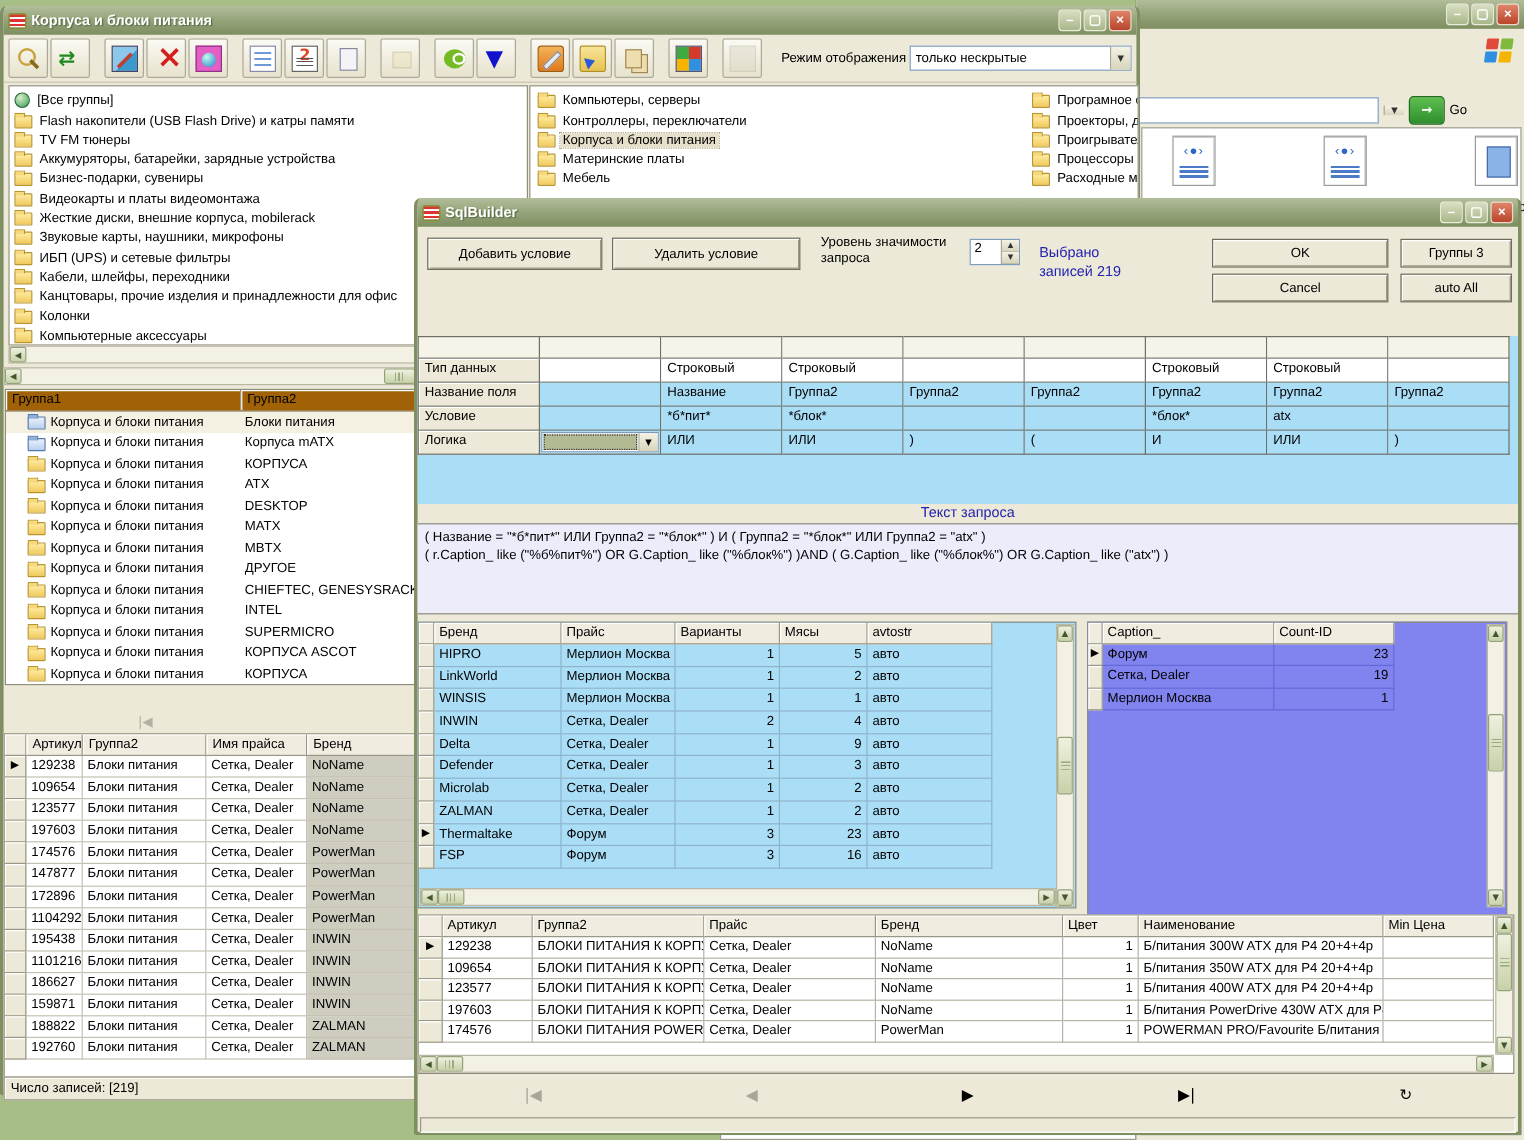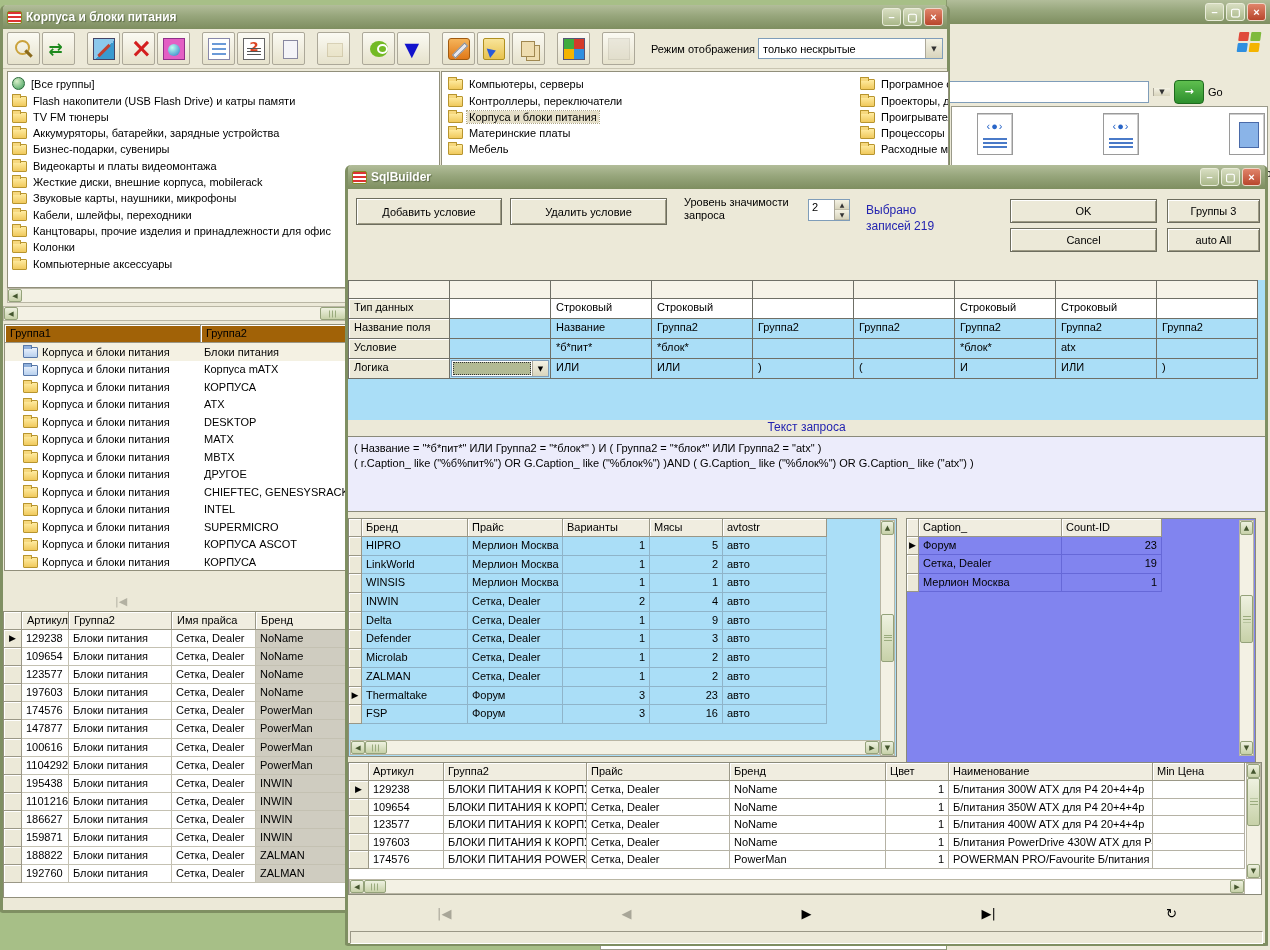--- a/index.html
+++ b/index.html
@@ -366,20 +366,24 @@
         <div class="titem">
         <span class="fold"></span>
         <span class="lbl">Жесткие диски, внешние корпуса, mobilerack</span>
       </div>
         <div class="titem">
         <span class="fold"></span>
         <span class="lbl">Звуковые карты, наушники, микрофоны</span>
       </div>
         <div class="titem">
         <span class="fold"></span>
+        <span class="lbl">ИБП (UPS) и сетевые фильтры</span>
+      </div>
+        <div class="titem">
+        <span class="fold"></span>
         <span class="lbl">Кабели, шлейфы, переходники</span>
       </div>
         <div class="titem">
         <span class="fold"></span>
         <span class="lbl">Канцтовары, прочие изделия и принадлежности для офис</span>
       </div>
         <div class="titem">
         <span class="fold"></span>
         <span class="lbl">Колонки</span>
       </div>
@@ -576,21 +580,21 @@
         </div>
           <div class="rrow">
           <span class="gut"></span>
           <span class="cell c1">147877</span>
           <span class="cell c2">Блоки питания</span>
           <span class="cell c3">Сетка, Dealer</span>
           <span class="cell c4">PowerMan</span>
         </div>
           <div class="rrow">
           <span class="gut"></span>
-          <span class="cell c1">100616</span>
+          <span class="cell c1">172896</span>
           <span class="cell c2">Блоки питания</span>
           <span class="cell c3">Сетка, Dealer</span>
           <span class="cell c4">PowerMan</span>
         </div>
           <div class="rrow">
           <span class="gut"></span>
           <span class="cell c1">1104292</span>
           <span class="cell c2">Блоки питания</span>
           <span class="cell c3">Сетка, Dealer</span>
           <span class="cell c4">PowerMan</span>
@@ -632,20 +636,21 @@
         </div>
           <div class="rrow">
           <span class="gut"></span>
           <span class="cell c1">192760</span>
           <span class="cell c2">Блоки питания</span>
           <span class="cell c3">Сетка, Dealer</span>
           <span class="cell c4">ZALMAN</span>
         </div>
         </div>
     </div>
+    <div id="recstatus">Число записей: [219]</div>
   </div>
 
   <div class="xpwin" id="sqlb">
     <div class="tbar">
       <span class="appico"></span>
       <span class="ttl">SqlBuilder</span>
       <span class="capbtns">
         <span class="cb">–</span>
         <span class="cb">▢</span>
         <span class="cb close">×</span>

